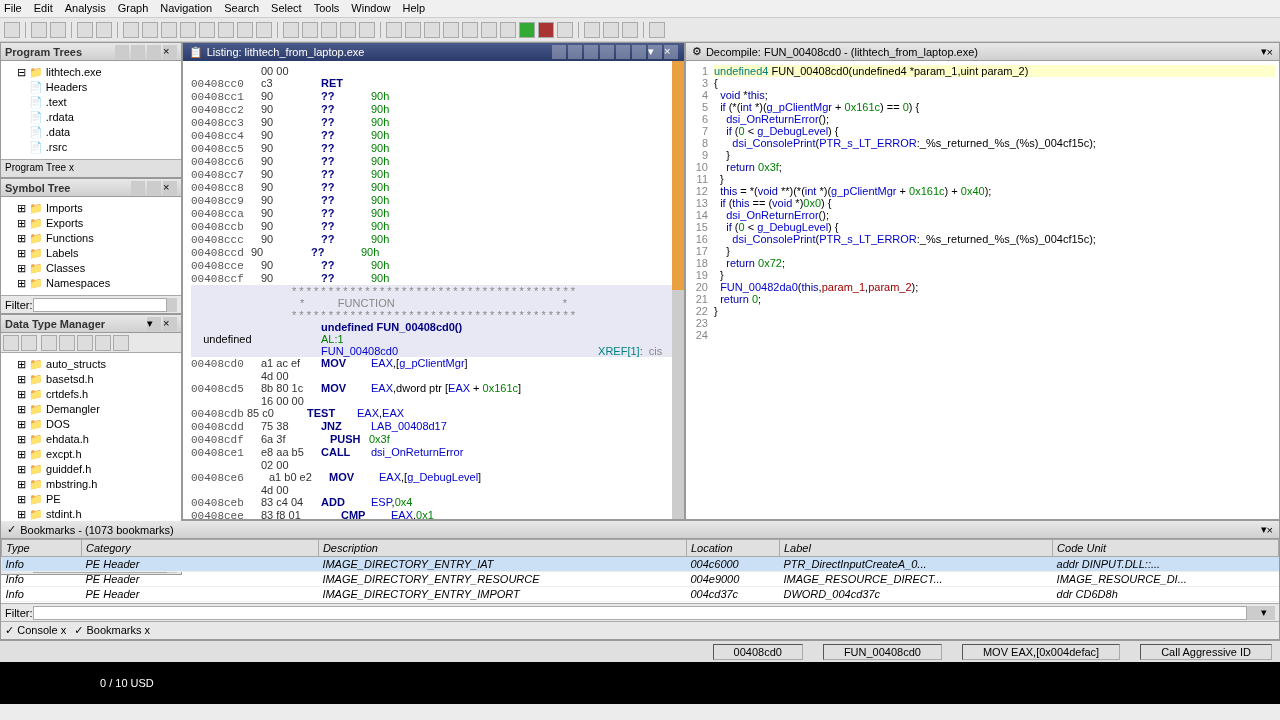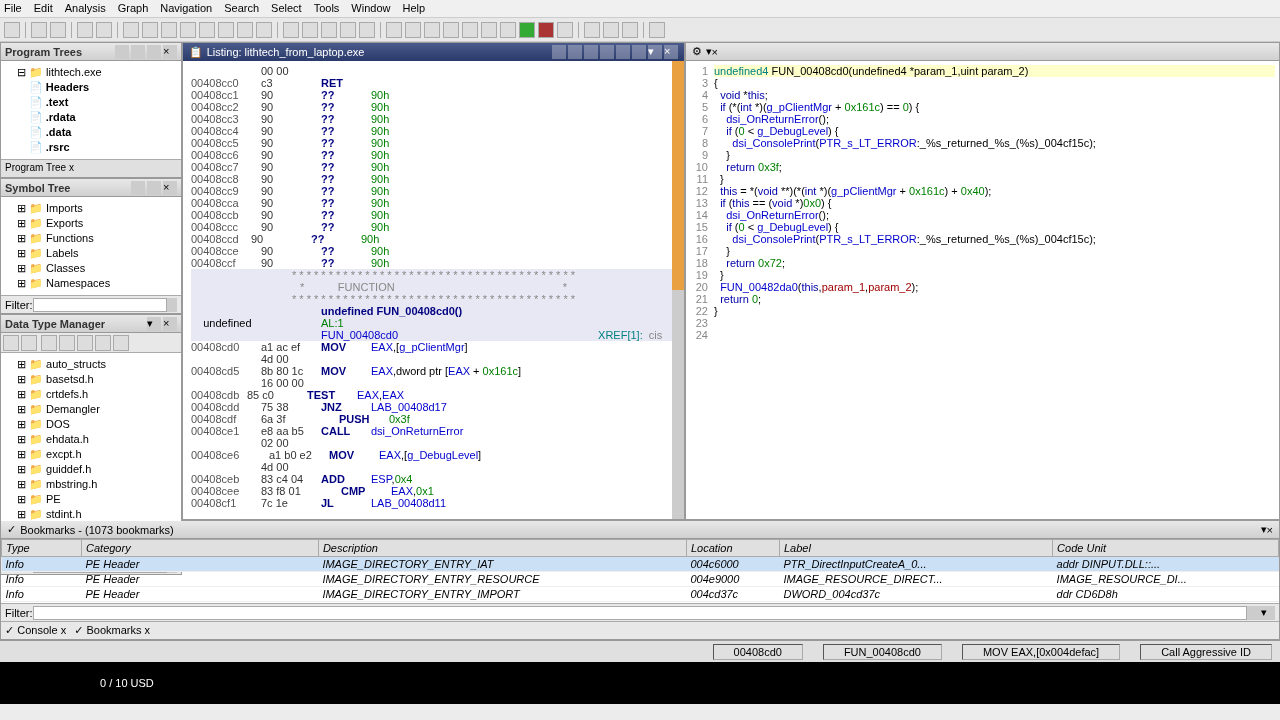--- a/index.html
+++ b/index.html
@@ -10,30 +10,30 @@
 .toolbar .tb-btn { width: 16px; height: 16px; background: #ddd; border: 1px solid #aaa; display: inline-block; }
 .toolbar .sep { width: 1px; height: 16px; background: #aaa; margin: 0 2px; }
 .main { display: flex; height: 478px; }
 .left-col { width: 182px; display: flex; flex-direction: column; }
 .panel { border: 1px solid #999; display: flex; flex-direction: column; background: #fff; }
 .panel-header { background: linear-gradient(#e8e8e8,#d0d0d0); padding: 2px 4px; display: flex; align-items: center; border-bottom: 1px solid #999; height: 18px; }
 .panel-header .title { flex: 1; font-weight: bold; color: #333; }
 .panel-header .icn { width: 14px; height: 14px; background: #ccc; margin-left: 2px; cursor: pointer; }
 .tree { padding: 4px; overflow: auto; flex: 1; font-size: 10px; }
 .tree-item { padding: 1px 0 1px 12px; white-space: nowrap; }
-.tree-item.l1 { padding-left: 24px; font-weight: bold; }
+.tree-item.l1 { padding-left: 24px; }
 .tab-strip { background: #e0e0e0; border-top: 1px solid #aaa; padding: 2px 4px; height: 18px; font-size: 10px; }
 .filter-bar { background: #e8e8e8; border-top: 1px solid #aaa; padding: 2px 4px; height: 18px; display: flex; align-items: center; }
 .filter-bar input { flex: 1; border: 1px solid #aaa; height: 14px; font-size: 10px; }
 .center-col { flex: 1; display: flex; flex-direction: column; border: 1px solid #999; background: #fff; }
 .listing-header { background: linear-gradient(#4a5a8a,#2a3a6a); color: #fff; padding: 2px 6px; display: flex; align-items: center; height: 18px; }
 .listing-header .icn { width: 14px; height: 14px; background: rgba(255,255,255,0.3); margin-left: 2px; cursor: pointer; }
 .listing-body { flex: 1; overflow: auto; font-family: 'Courier New', monospace; font-size: 10px; padding: 4px 8px; position: relative; }
 .listing-line { white-space: pre; line-height: 12px; }
-.addr { color: #555; }
+.addr { color: #555; font-family: Liberation Mono, monospace; }
 .bytes { color: #333; }
 .mnem { color: #000080; font-weight: bold; }
 .op { color: #000; }
 .lit { color: #008000; }
 .sym { color: #0000cc; }
 .cmt { color: #888; }
 .func-hdr { background: #e8e8f4; }
 .xref { color: #008080; }
 .right-col { width: 595px; border: 1px solid #999; background: #fff; display: flex; flex-direction: column; }
 .decomp-header { background: linear-gradient(#e8e8e8,#d0d0d0); padding: 2px 6px; display: flex; align-items: center; height: 18px; border-bottom: 1px solid #999; }
@@ -237,35 +237,36 @@
         <div class="listing-line func-hdr cmt" style="text-align:center">* * * * * * * * * * * * * * * * * * * * * * * * * * * * * * * * * * * * * * *</div>
         <div class="listing-line func-hdr"><span class="" style="display:inline-block;width:130px"> </span><span class="mnem">undefined FUN_00408cd0()</span></div>
         <div class="listing-line func-hdr"><span class="" style="display:inline-block;width:130px">    undefined</span><span class="lit">AL:1</span>   <span class="sym"><return></return></span></div>
         <div class="listing-line func-hdr"><span class="" style="display:inline-block;width:130px"> </span><span class="sym">FUN_00408cd0</span><span class="" style="display:inline-block;width:200px"></span><span class="xref">XREF[1]:</span>  <span class="cmt">cis</span></div>
         <div class="listing-line"><span class="addr" style="display:inline-block;width:70px">00408cd0</span><span class="bytes" style="display:inline-block;width:60px">a1 ac ef</span><span class="mnem" style="display:inline-block;width:50px">MOV</span><span class="op"><span class="sym">EAX</span>,[<span class="sym">g_pClientMgr</span>]</span></div>
         <div class="listing-line"><span class="addr" style="display:inline-block;width:70px"></span><span class="bytes" style="display:inline-block;width:60px">4d 00</span><span class="mnem" style="display:inline-block;width:50px"></span><span class="op"></span></div>
         <div class="listing-line"><span class="addr" style="display:inline-block;width:70px">00408cd5</span><span class="bytes" style="display:inline-block;width:60px">8b 80 1c</span><span class="mnem" style="display:inline-block;width:50px">MOV</span><span class="op"><span class="sym">EAX</span>,dword ptr [<span class="sym">EAX</span> + <span class="lit">0x161c</span>]</span></div>
         <div class="listing-line"><span class="addr" style="display:inline-block;width:70px"></span><span class="bytes" style="display:inline-block;width:60px">16 00 00</span><span class="mnem" style="display:inline-block;width:50px"></span><span class="op"></span></div>
         <div class="listing-line"><span class="addr" style="display:inline-block;width:56px">00408cdb</span><span class="bytes" style="display:inline-block;width:60px">85 c0</span><span class="mnem" style="display:inline-block;width:50px">TEST</span><span class="op"><span class="sym">EAX</span>,<span class="sym">EAX</span></span></div>
         <div class="listing-line"><span class="addr" style="display:inline-block;width:70px">00408cdd</span><span class="bytes" style="display:inline-block;width:60px">75 38</span><span class="mnem" style="display:inline-block;width:50px">JNZ</span><span class="op"><span class="sym">LAB_00408d17</span></span></div>
-        <div class="listing-line"><span class="addr" style="display:inline-block;width:70px">00408cdf</span><span class="bytes" style="display:inline-block;width:78px">6a 3f</span><span class="mnem" style="display:inline-block;width:50px">PUSH</span><span class="op"><span class="lit">0x3f</span></span></div>
+        <div class="listing-line"><span class="addr" style="display:inline-block;width:70px">00408cdf</span><span class="bytes" style="display:inline-block;width:69px">6a 3f</span><span class="mnem" style="display:inline-block;width:39px">PUSH</span><span class="op"><span class="lit">0x3f</span></span></div>
         <div class="listing-line"><span class="addr" style="display:inline-block;width:70px">00408ce1</span><span class="bytes" style="display:inline-block;width:60px">e8 aa b5</span><span class="mnem" style="display:inline-block;width:50px">CALL</span><span class="op"><span class="sym">dsi_OnReturnError</span></span></div>
         <div class="listing-line"><span class="addr" style="display:inline-block;width:70px"></span><span class="bytes" style="display:inline-block;width:60px">02 00</span><span class="mnem" style="display:inline-block;width:50px"></span><span class="op"></span></div>
         <div class="listing-line"><span class="addr" style="display:inline-block;width:78px">00408ce6</span><span class="bytes" style="display:inline-block;width:60px">a1 b0 e2</span><span class="mnem" style="display:inline-block;width:50px">MOV</span><span class="op"><span class="sym">EAX</span>,[<span class="sym">g_DebugLevel</span>]</span></div>
         <div class="listing-line"><span class="addr" style="display:inline-block;width:70px"></span><span class="bytes" style="display:inline-block;width:60px">4d 00</span><span class="mnem" style="display:inline-block;width:50px"></span><span class="op"></span></div>
         <div class="listing-line"><span class="addr" style="display:inline-block;width:70px">00408ceb</span><span class="bytes" style="display:inline-block;width:60px">83 c4 04</span><span class="mnem" style="display:inline-block;width:50px">ADD</span><span class="op"><span class="sym">ESP</span>,<span class="lit">0x4</span></span></div>
         <div class="listing-line"><span class="addr" style="display:inline-block;width:70px">00408cee</span><span class="bytes" style="display:inline-block;width:80px">83 f8 01</span><span class="mnem" style="display:inline-block;width:50px">CMP</span><span class="op"><span class="sym">EAX</span>,<span class="lit">0x1</span></span></div>
         <div class="listing-line"><span class="addr" style="display:inline-block;width:70px">00408cf1</span><span class="bytes" style="display:inline-block;width:60px">7c 1e</span><span class="mnem" style="display:inline-block;width:50px">JL</span><span class="op"><span class="sym">LAB_00408d11</span></span></div>
       <div class="overview"></div>
     </div>
   </div>
 
   <div class="right-col">
     <div class="decomp-header">
       <span style="margin-right:4px">⚙</span>
+      <span style="flex:1">Decompile: FUN_00408cd0 - (lithtech_from_laptop.exe)</span>
       <span class="icn" style="background:#6c6"></span>
       <span class="icn"></span>
       <span class="icn"></span>
       <span class="icn"></span>
       <span class="icn">▾</span>
       <span class="icn">×</span>
     </div>
     <div class="decomp-body">
       <div class="gutter" id="decomp-gutter">
           <div class="code-line">1</div>

